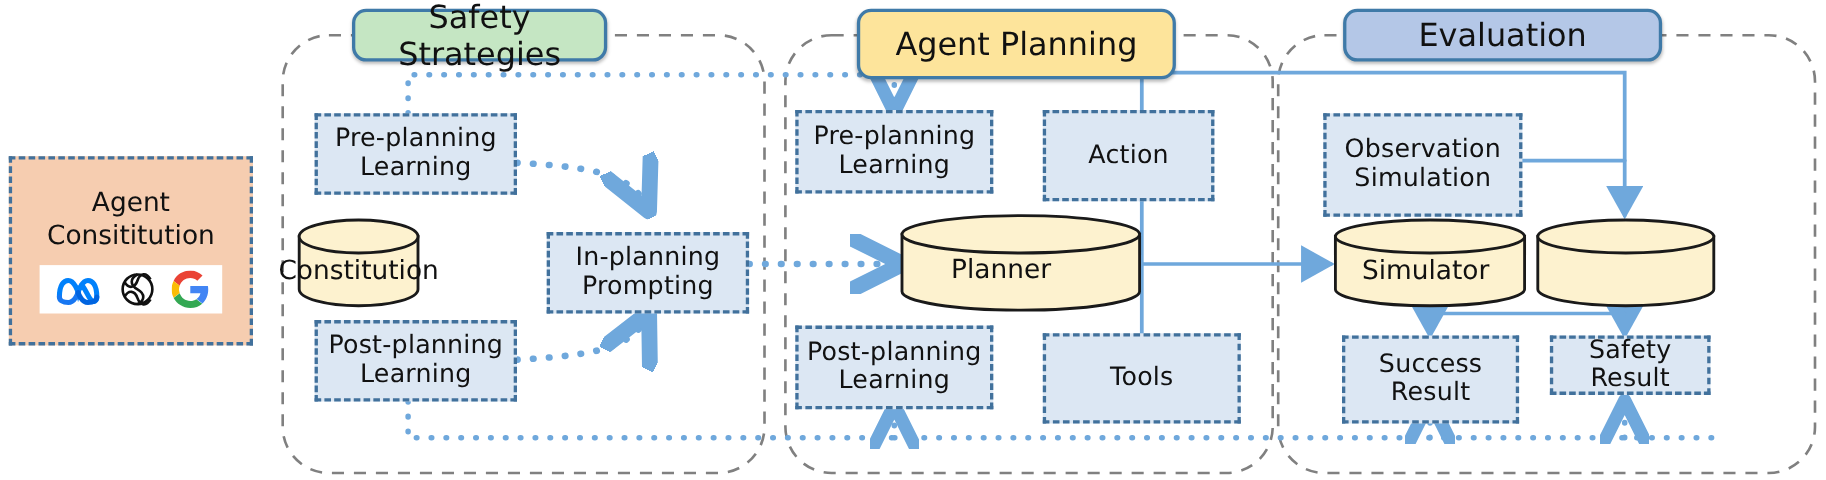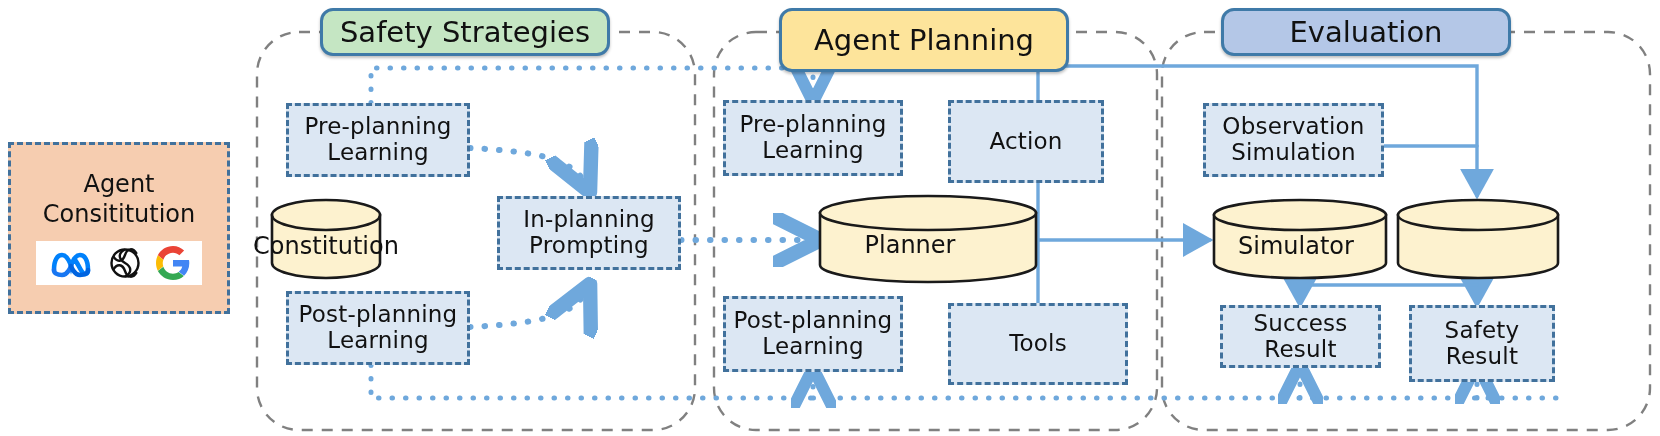--- a/index.html
+++ b/index.html
@@ -104,21 +104,21 @@
         <path d="M1398,215 L1398,263 a80,15 0 0 0 160,0 L1558,215 z"></path>
         <ellipse cx="1478" cy="215" rx="80" ry="15"></ellipse>
       </g>
     </g>
   </svg>
 
   <div class="cyl-label" style="left:272px;top:222px;width:108px;height:48px;">Constitution</div>
   <div class="cyl-label" style="left:820px;top:220px;width:180px;height:50px;">Planner</div>
   <div class="cyl-label" style="left:1214px;top:222px;width:164px;height:48px;">Simulator</div>
 
-  <div class="node pill green" style="left:320px;top:8px;width:290px;height:48px;">Safety Strategies</div>
+  <div class="node pill green" style="left:320px;top:8px;width:232px;height:48px;">Safety Strategies</div>
   <div class="node pill yellow" style="left:779px;top:8px;width:290px;height:64px;">Agent Planning</div>
   <div class="node pill blue" style="left:1221px;top:8px;width:290px;height:48px;">Evaluation</div>
 
   <div class="node" id="agent-card" style="left:8px;top:142px;width:222px;height:172px;">
     <div style="white-space:pre;">Agent</div>
     <div style="margin-top:-10px;">Consititution</div>
     <div id="logo-strip">
 
       <span>
         <svg width="46" height="32" viewBox="0 0 46 32">
@@ -150,30 +150,30 @@
           <path fill="#4285f4" d="M47 24.5c0-1.6-.1-3.2-.4-4.7H24v9.3h13c-.6 3-2.3 5.5-4.9 7.2l7.5 5.8C44 37.8 47 31.8 47 24.5z"></path>
         </svg>
       </span>
     </div>
   </div>
 
   <div class="node pbox" style="left:286px;top:103px;width:184px;height:74px;white-space:pre-line;">Pre-planning
 Learning</div>
   <div class="node pbox" style="left:286px;top:291px;width:184px;height:74px;white-space:pre-line;">Post-planning
 Learning</div>
-  <div class="node pbox" style="left:497px;top:196px;width:184px;height:74px;white-space:pre-line;">In-planning
+  <div class="node pbox" style="left:497px;top:211px;width:184px;height:74px;white-space:pre-line;">In-planning
 Prompting</div>
 
   <div class="node pbox" style="left:723px;top:100px;width:180px;height:76px;white-space:pre-line;">Pre-planning
 Learning</div>
   <div class="node pbox" style="left:723px;top:296px;width:180px;height:76px;white-space:pre-line;">Post-planning
 Learning</div>
   <div class="node pbox" style="left:948px;top:100px;width:156px;height:83px;">Action</div>
   <div class="node pbox" style="left:948px;top:303px;width:180px;height:82px;">Tools</div>
 
-  <div class="node pbox" style="left:1203px;top:103px;width:181px;height:74px;white-space:pre-line;">Observation
+  <div class="node pbox" style="left:1203px;top:103px;width:181px;height:94px;white-space:pre-line;">Observation
 Simulation</div>
-  <div class="node pbox" style="left:1220px;top:305px;width:161px;height:63px;white-space:pre-line;">Success
+  <div class="node pbox" style="left:1220px;top:305px;width:161px;height:80px;white-space:pre-line;">Success
 Result</div>
-  <div class="node pbox" style="left:1409px;top:305px;width:146px;height:77px;white-space:pre-line;">Safety
+  <div class="node pbox" style="left:1409px;top:305px;width:146px;height:54px;white-space:pre-line;">Safety
 Result</div>
 
 </div>
 
 </body></html>

